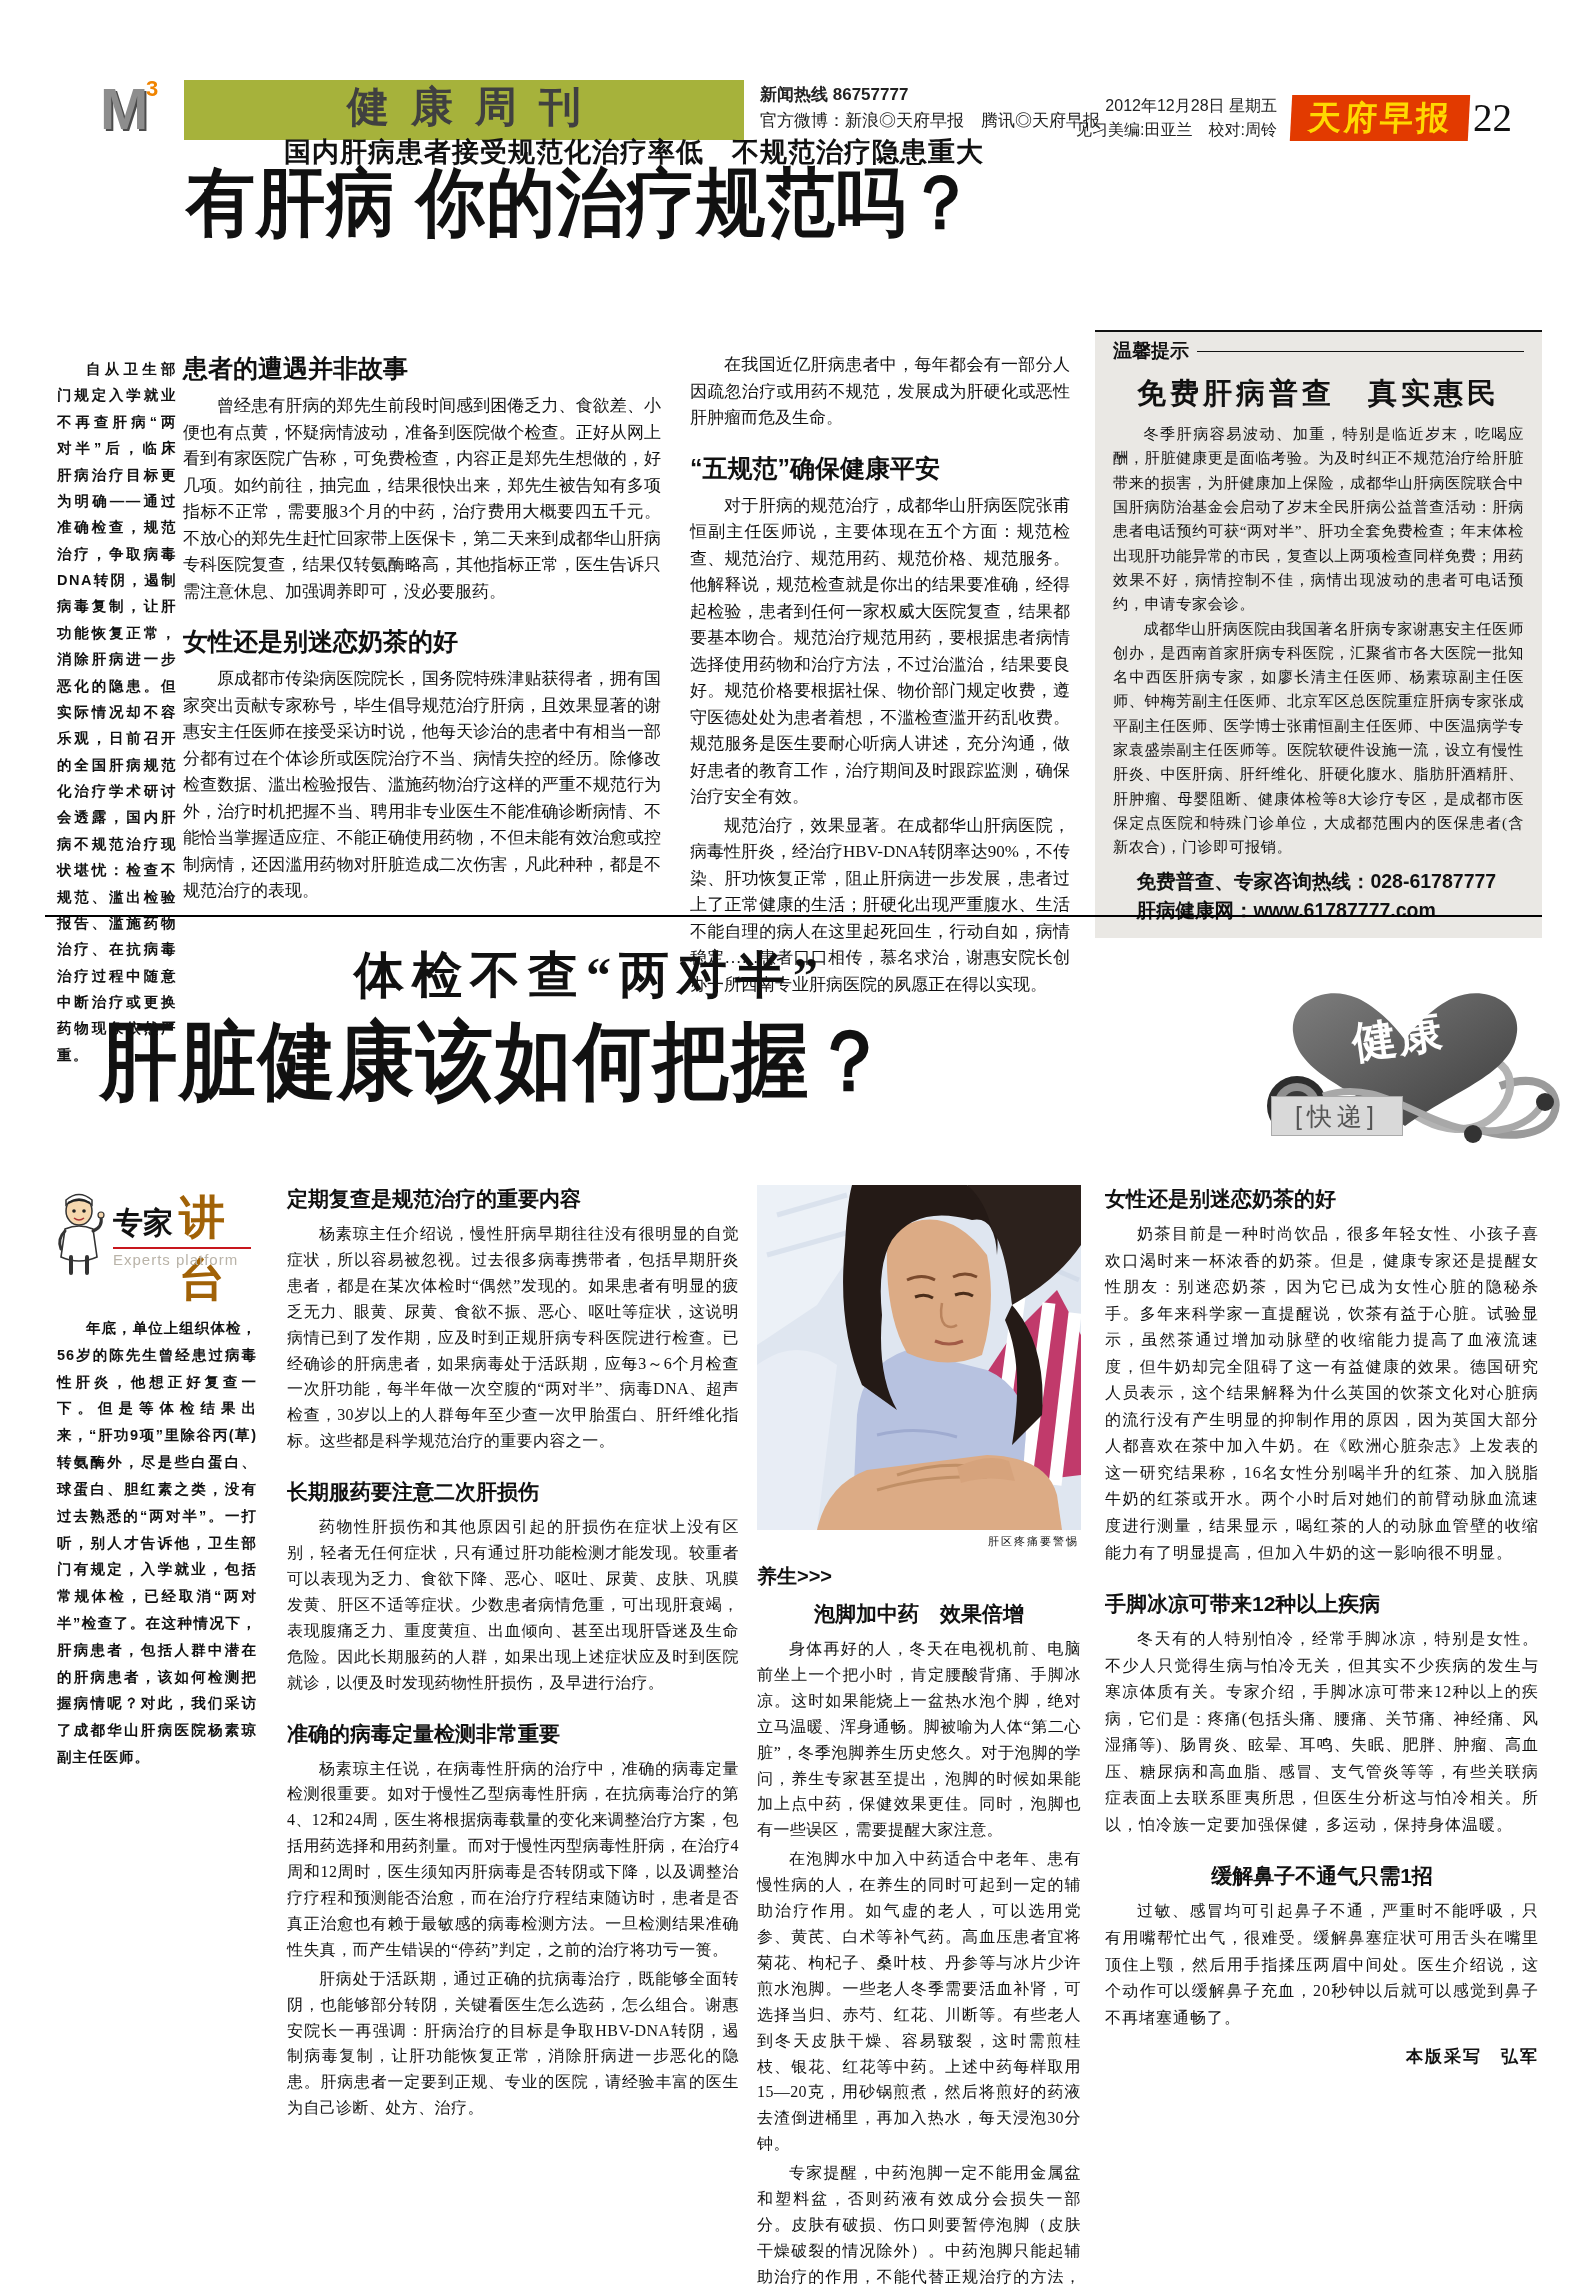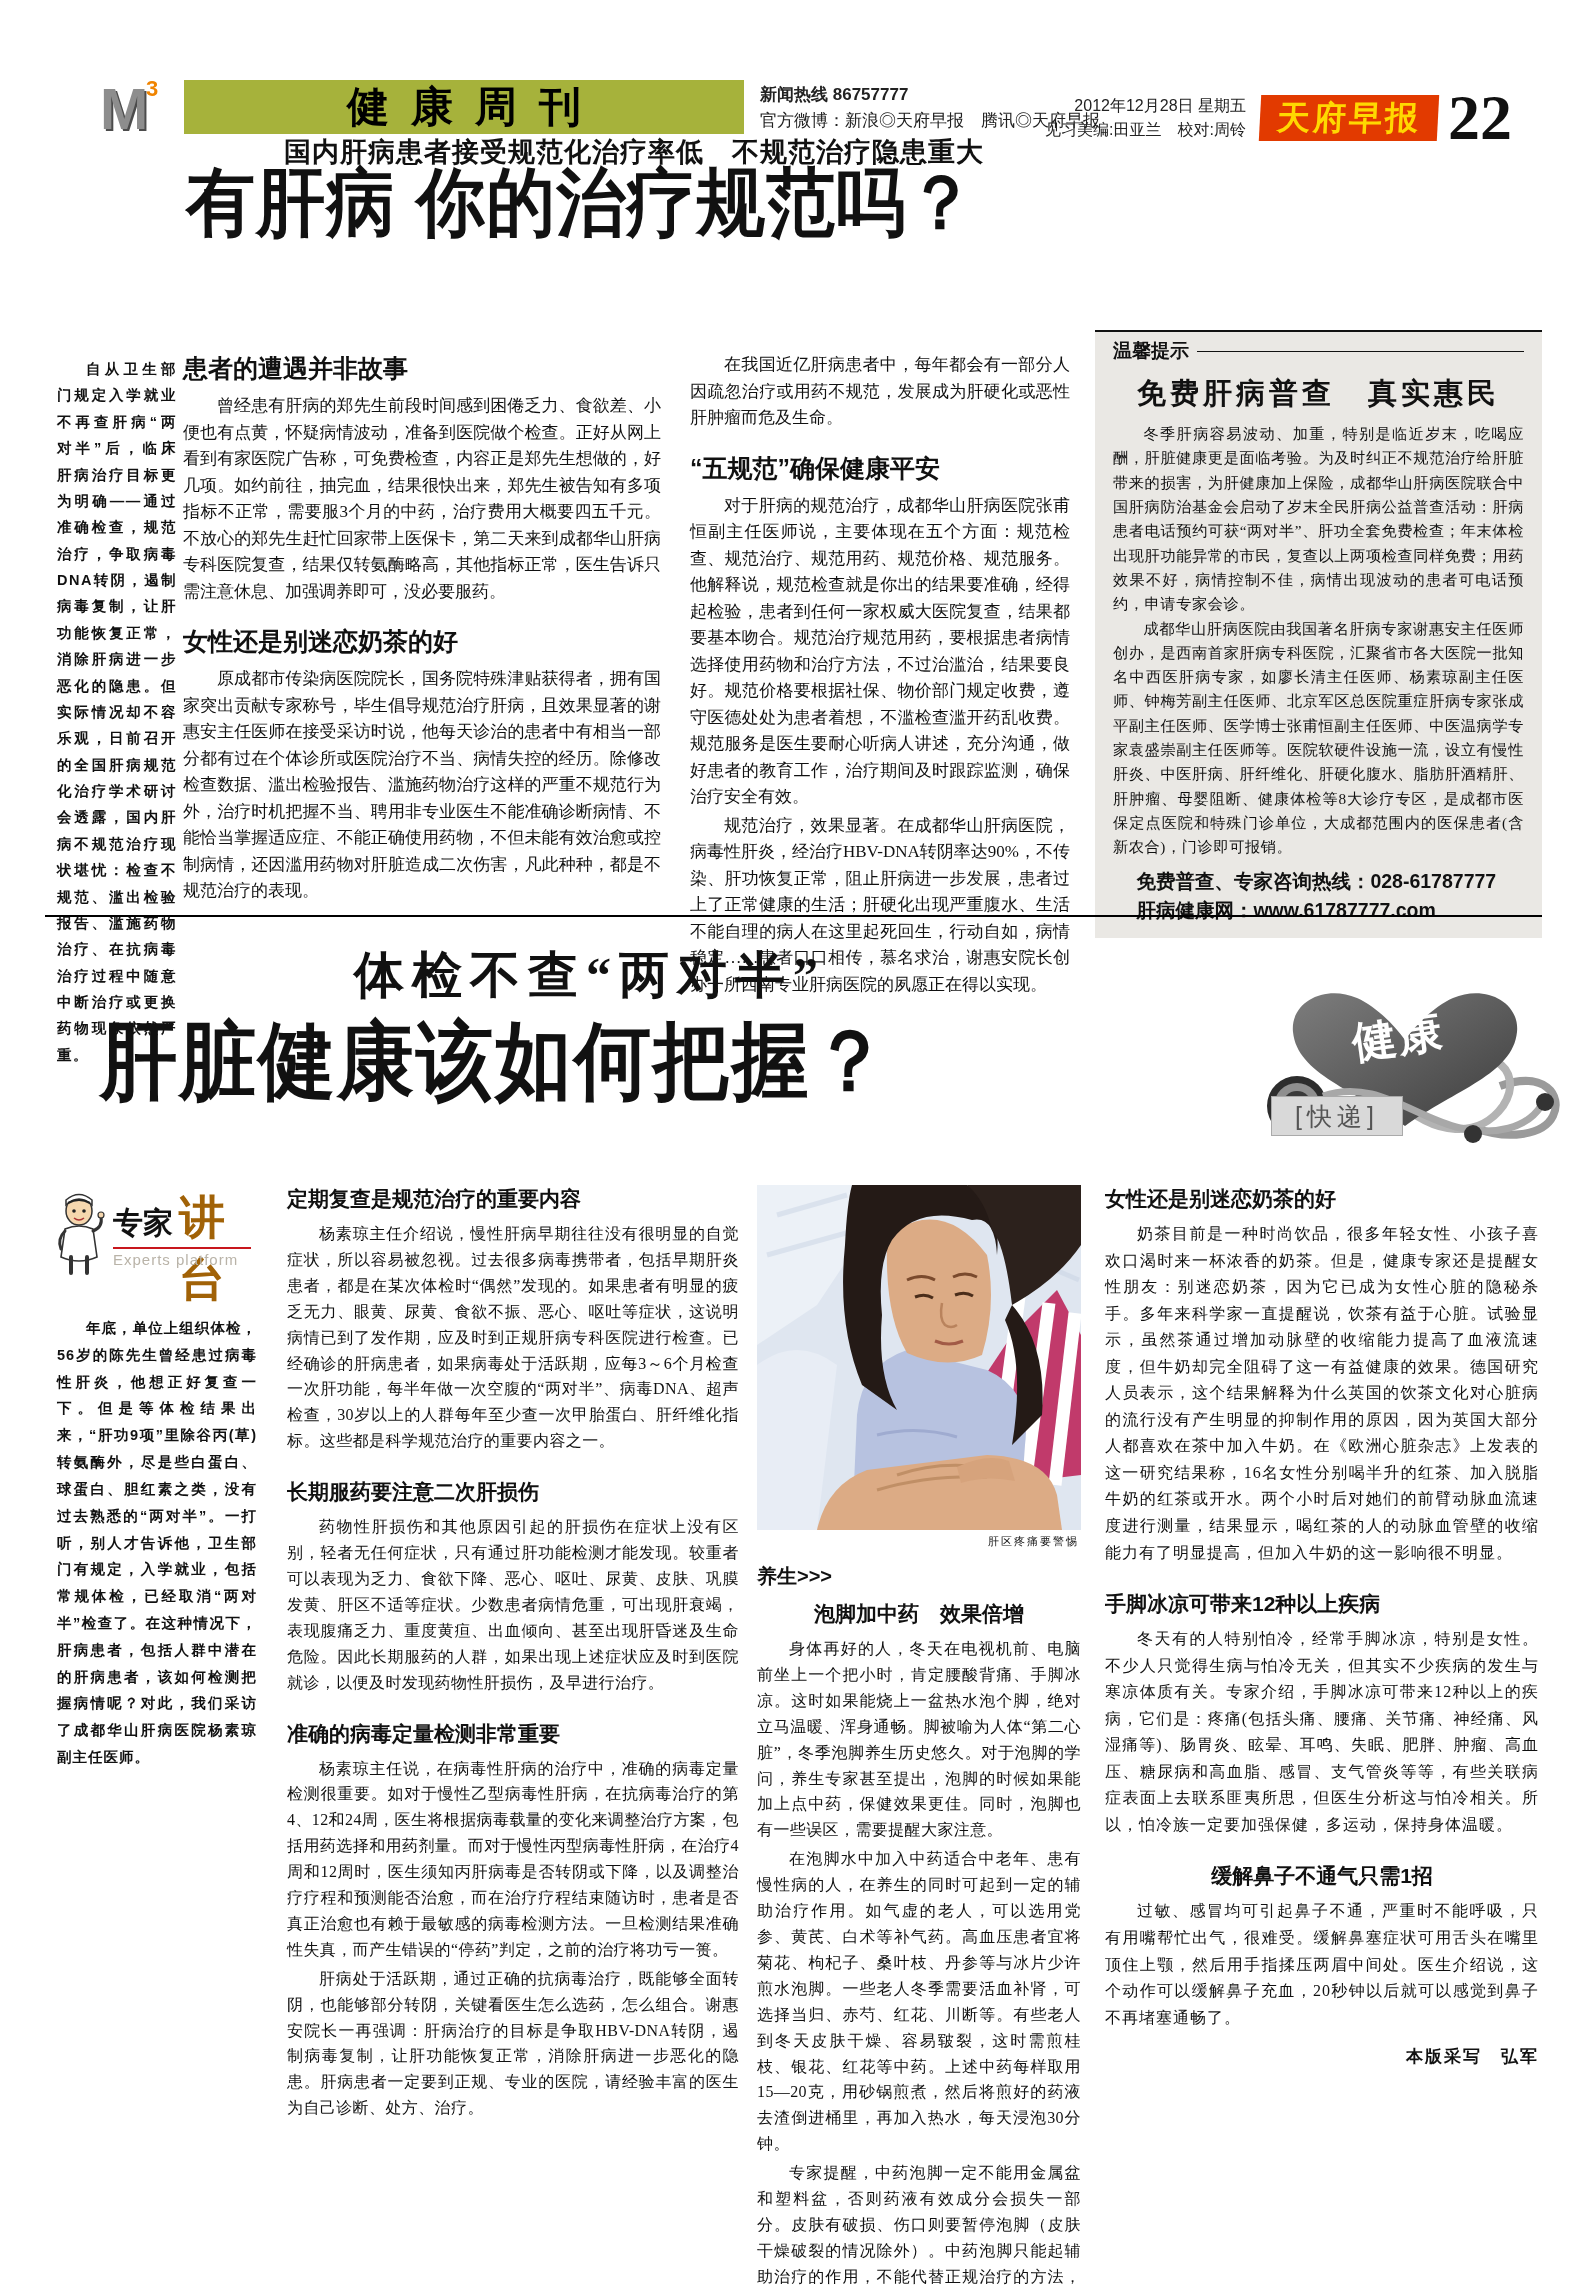--- a/index.html
+++ b/index.html
@@ -6,31 +6,31 @@
   .page{position:relative;width:1590px;height:2294px;background:#fff;overflow:hidden;
         font-family:"Liberation Serif","DejaVu Serif",serif;color:#111;}
 
   
   .hdr{position:absolute;left:100px;top:80px;width:1412px;height:64px;}
   .hdr-left{position:absolute;left:0;top:0;display:flex;align-items:flex-start;}
   .m-logo{position:relative;width:72px;height:58px;font-family:"Liberation Sans",sans-serif;}
   .m-logo .m{font-size:58px;font-weight:900;color:#8d8d8d;line-height:58px;
              text-shadow:2px 2px 0 #4c4c4c;}
   .m-logo sup{position:absolute;left:46px;top:-4px;font-size:22px;font-weight:900;color:#f08400;}
-  .band{width:560px;height:54px;margin-left:12px;background:#a6b23b;color:#000000;
+  .band{width:560px;height:60px;margin-left:12px;background:#a6b23b;color:#404040;
         font-family:"Liberation Sans",sans-serif;font-weight:900;font-size:42px;
         line-height:54px;text-align:center;letter-spacing:22px;text-indent:22px;}
   .contact{margin-left:16px;font-family:"Liberation Sans",sans-serif;font-size:17px;line-height:26px;color:#222;padding-top:2px;}
   .contact .hotline{font-weight:700;}
   .hdr-right{position:absolute;right:0;top:10px;display:flex;align-items:center;}
   .dateblock{text-align:right;font-family:"Liberation Sans",sans-serif;font-size:16px;line-height:24px;color:#222;margin-right:14px;}
   .paperbox{width:178px;height:46px;background:#e23a00;color:#ffd800;text-align:center;
             font-weight:900;font-size:33px;line-height:46px;letter-spacing:3px;
             font-family:"Liberation Serif",serif;transform:skewX(-3deg);}
-  .pagenum{font-family:"Liberation Serif",serif;font-weight:700;font-size:64px;margin-left:10px;line-height:56px;}
+  .pagenum{font-family:"Liberation Serif",serif;font-weight:400;font-size:39px;margin-left:4px;line-height:56px;}
 
   
   .a1-kicker{position:absolute;left:188px;top:134px;width:892px;text-align:center;
              font-family:"Liberation Sans",sans-serif;font-weight:900;font-size:27px;letter-spacing:1px;}
   .a1-title{position:absolute;left:186px;top:164px;width:900px;margin:0;
             font-family:"Liberation Sans",sans-serif;font-weight:900;font-size:69px;
             letter-spacing:1px;line-height:1.05;transform:scaleY(1.08);transform-origin:top left;}
   .a1-intro{position:absolute;left:57px;top:356px;width:120px;
             font-family:"Liberation Sans",sans-serif;font-weight:700;font-size:14.5px;
             line-height:1.82;letter-spacing:1.5px;text-align:justify;text-indent:2em;}

